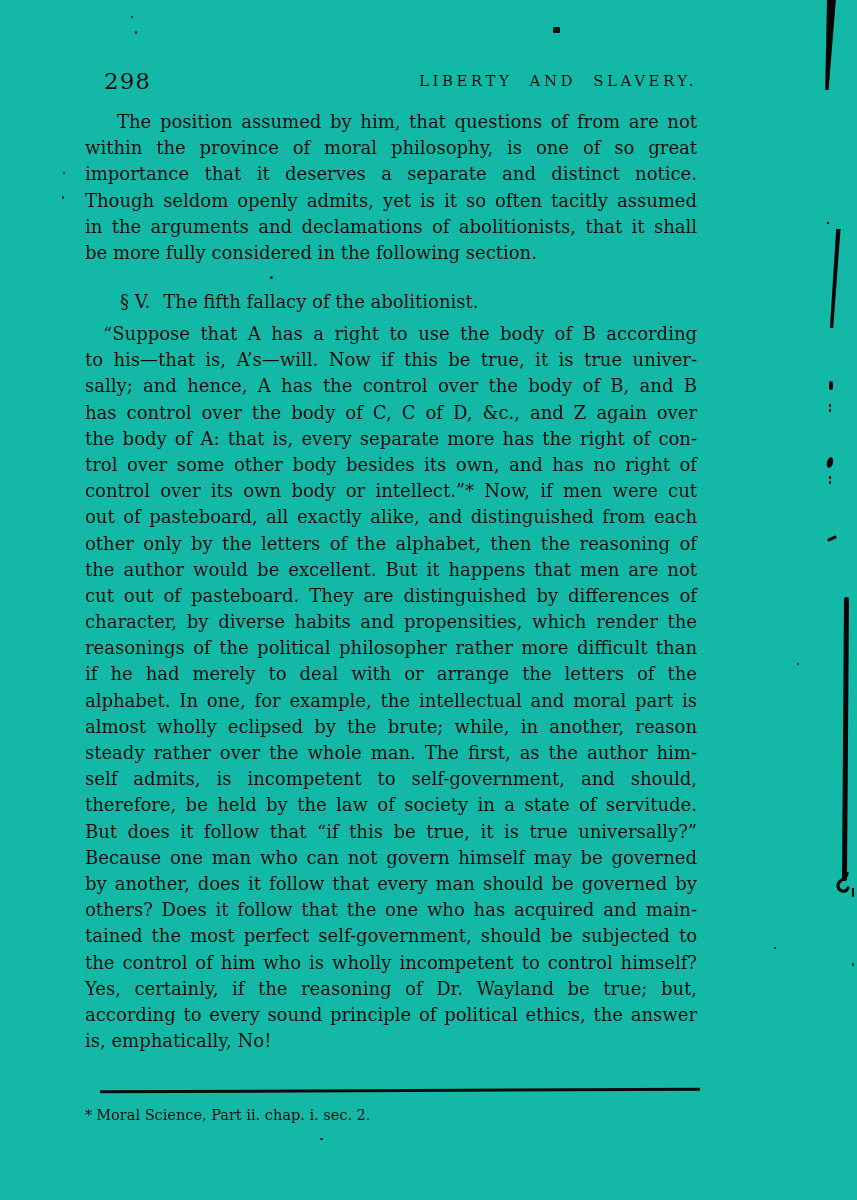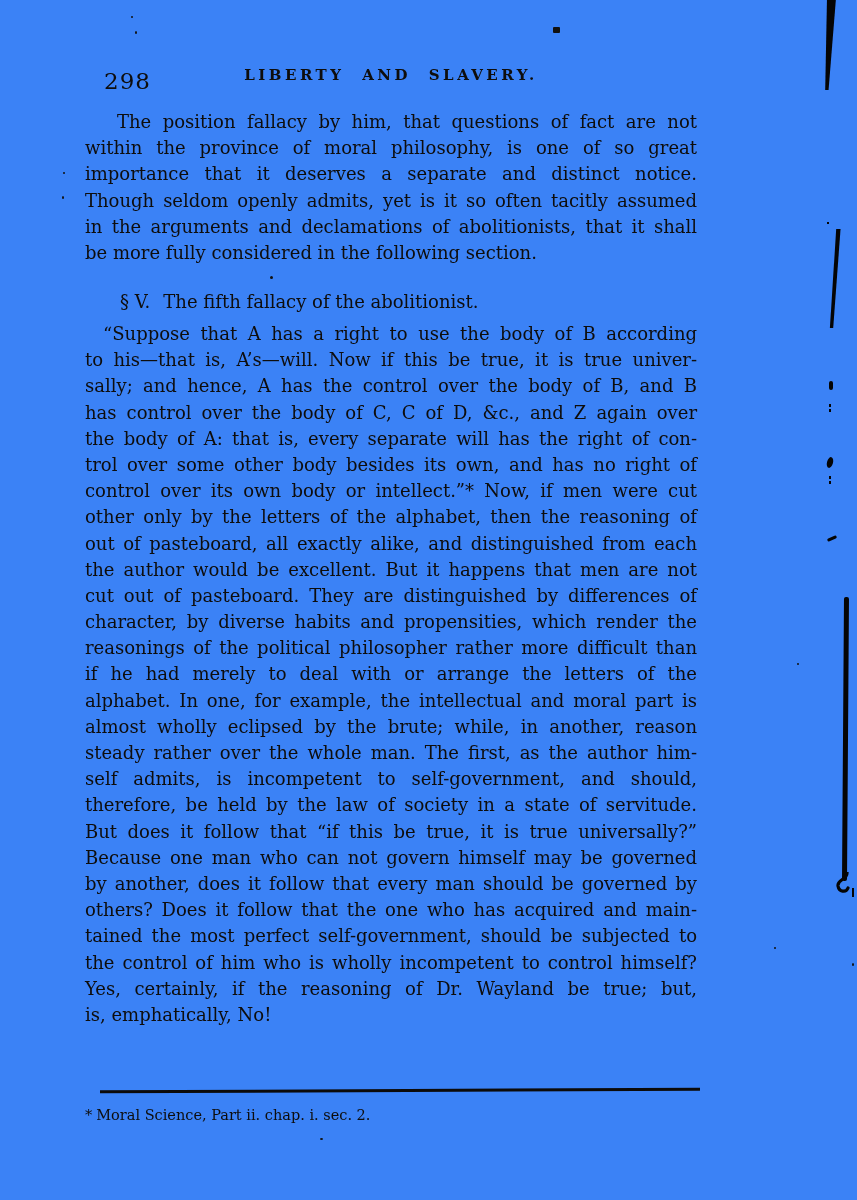--- a/index.html
+++ b/index.html
@@ -1,32 +1,32 @@
 <!DOCTYPE html>
 <html><head>
 <meta charset="utf-8">
 <style>
   html,body{margin:0;padding:0;background:#e8e8e8;}
   .page{
     position:relative;
     width:857px;height:1200px;
-    background:#3b82f6;
+    background:#14b8a6;
     overflow:hidden;
     font-family:"DejaVu Serif","Liberation Serif",serif;
     color:#0e0d0c;
   }
   
   .pagenum{
     position:absolute;left:104px;top:69px;
     font-size:23px;line-height:24px;letter-spacing:1px;
   }
   .runtitle{
-    position:absolute;left:85px;top:66px;width:612px;
-    text-align:center;
-    font-size:15px;font-weight:bold;
+    position:absolute;left:85px;top:72px;width:612px;
+    text-align:right;
+    font-size:15px;font-weight:normal;
     letter-spacing:3.5px;word-spacing:9px;
   }
   
   .para{position:absolute;left:85px;width:612px;font-size:18px;}
   .para .line{
     height:26.2px;line-height:26.2px;
     text-align:justify;text-align-last:justify;
     text-justify:inter-word;
     white-space:normal;overflow:visible;
   }
@@ -70,59 +70,60 @@
 </style>
 </head>
 <body>
 
 <div class="page">
 
   <span class="pagenum">298</span>
   <div class="runtitle">LIBERTY AND SLAVERY.</div>
 
   <div class="para p1">
-      <div class="line"><span>The position fallacy by him, that questions of fact are not</span></div>
+      <div class="line"><span>The position assumed by him, that questions of from are not</span></div>
       <div class="line"><span>within the province of moral philosophy, is one of so great</span></div>
       <div class="line"><span>importance that it deserves a separate and distinct notice.</span></div>
       <div class="line"><span>Though seldom openly admits, yet is it so often tacitly assumed</span></div>
       <div class="line"><span>in the arguments and declamations of abolitionists, that it shall</span></div>
       <div class="line last"><span>be more fully considered in the following section.</span></div>
     </div>
 
   <div class="heading">
     <span class="sec-marker">§ V.</span><span class="it">The fifth fallacy of the abolitionist.</span>
   </div>
 
   <div class="para p2">
       <div class="line"><span>“Suppose that A has a right to use the body of B according</span></div>
       <div class="line"><span>to his—that is, A’s—will.  Now if this be true, it is true univer-</span></div>
       <div class="line"><span>sally; and hence, A has the control over the body of B, and B</span></div>
       <div class="line"><span>has control over the body of C, C of D, &amp;c., and Z again over</span></div>
-      <div class="line"><span>the body of A: that is, every separate will has the right of con-</span></div>
+      <div class="line"><span>the body of A: that is, every separate more has the right of con-</span></div>
       <div class="line"><span>trol over some other body besides its own, and has no right of</span></div>
       <div class="line"><span>control over its own body or intellect.”*  Now, if men were cut</span></div>
+      <div class="line"><span>out of pasteboard, all exactly alike, and distinguished from each</span></div>
       <div class="line"><span>other only by the letters of the alphabet, then the reasoning of</span></div>
-      <div class="line"><span>out of pasteboard, all exactly alike, and distinguished from each</span></div>
       <div class="line"><span>the author would be excellent.  But it happens that men are not</span></div>
       <div class="line"><span>cut out of pasteboard.  They are distinguished by differences of</span></div>
       <div class="line"><span>character, by diverse habits and propensities, which render the</span></div>
       <div class="line"><span>reasonings of the political philosopher rather more difficult than</span></div>
       <div class="line"><span>if he had merely to deal with or arrange the letters of the</span></div>
       <div class="line"><span>alphabet.  In one, for example, the intellectual and moral part is</span></div>
       <div class="line"><span>almost wholly eclipsed by the brute; while, in another, reason</span></div>
       <div class="line"><span>steady rather over the whole man.  The first, as the author him-</span></div>
       <div class="line"><span>self admits, is incompetent to self-government, and should,</span></div>
       <div class="line"><span>therefore, be held by the law of society in a state of servitude.</span></div>
       <div class="line"><span>But does it follow that “if this be true, it is true </span><span class="it">universally?</span><span>”</span></div>
       <div class="line"><span>Because one man who can not govern himself may be governed</span></div>
       <div class="line"><span>by another, does it follow that every man should be governed by</span></div>
       <div class="line"><span>others?  Does it follow that the one who has acquired and main-</span></div>
       <div class="line"><span>tained the most perfect self-government, should be subjected to</span></div>
       <div class="line"><span>the control of him who is wholly incompetent to control himself?</span></div>
       <div class="line"><span>Yes, certainly, if the reasoning of Dr. Wayland be true; but,</span></div>
+      <div class="line"><span>according to every sound principle of political ethics, the answer</span></div>
       <div class="line last"><span>is, emphatically, No!</span></div>
     </div>
 
   <div class="rule"></div>
   <div class="footnote">
     <span>*</span><span>Moral Science, Part ii. chap. i. sec. 2.</span>
   </div>
 
   <div class="art a-top-stroke"></div>
   <div class="art a-mid-stroke"></div>

